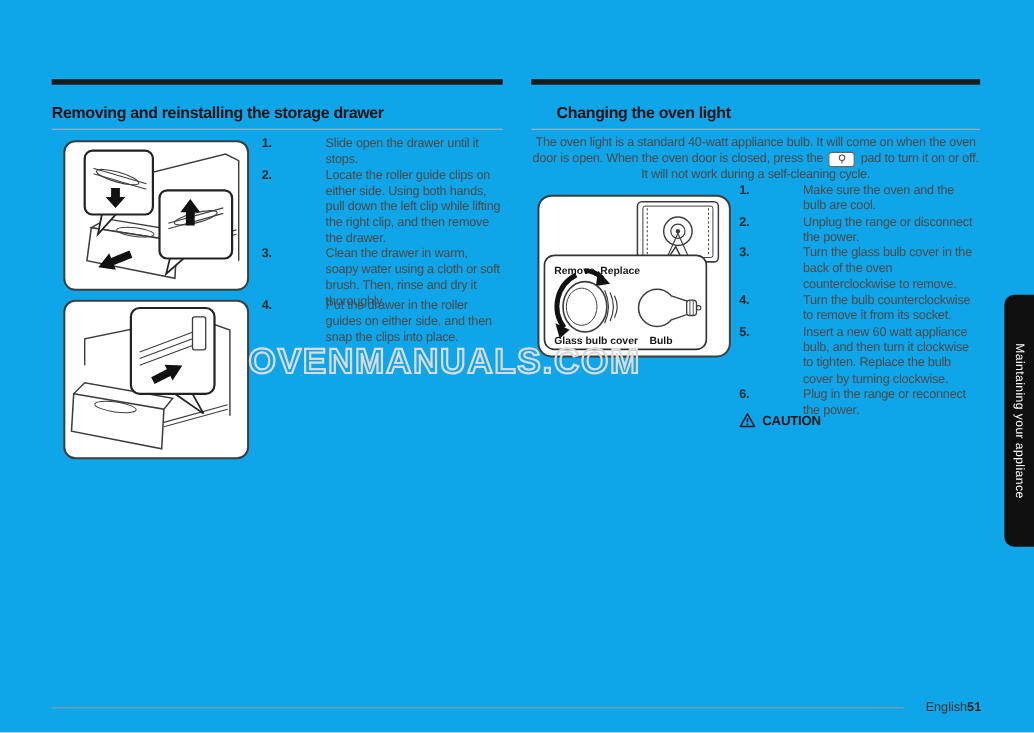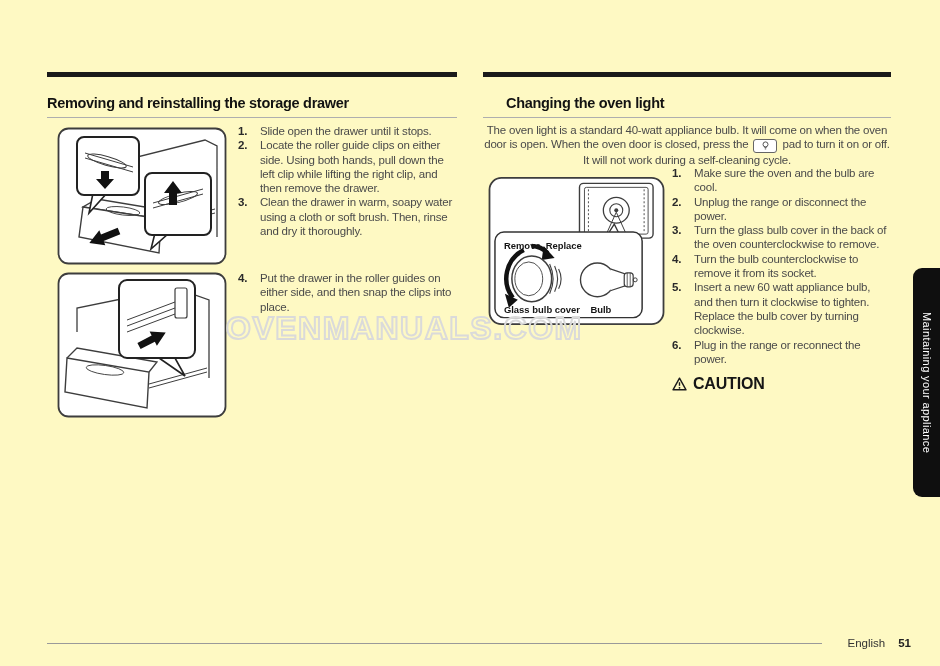--- a/index.html
+++ b/index.html
@@ -1,58 +1,58 @@
 <!DOCTYPE html>
 <html><head>
 <meta charset="utf-8">
 <style>
   html,body{margin:0;padding:0;background:#fff;}
   #page{
-    position:relative;width:940px;height:666px;background:#fef9c3;overflow:hidden;
+    position:relative;width:940px;height:666px;background:#0ea5e9;overflow:hidden;
     font-family:"Liberation Sans","DejaVu Sans",sans-serif;color:#4a4a4a;
   }
   .rule-thick{position:absolute;height:5px;background:#1a1a1a;}
   .rule-thin{position:absolute;height:1px;background:#aeaeae;}
   .section-title{
     position:absolute;font-size:14.5px;font-weight:700;color:#121212;
     letter-spacing:-0.3px;white-space:nowrap;
   }
   .body-text{font-size:11.5px;line-height:14.3px;letter-spacing:-0.2px;color:#4a4a4a;}
   .intro{position:absolute;left:483px;top:123px;width:408px;text-align:center;}
   .pad-icon{
     display:inline-flex;align-items:center;justify-content:center;
     width:22px;height:12px;border:1px solid #666;border-radius:3px;
     vertical-align:-2px;margin:0 2px;background:#fff;
   }
   .steps{position:absolute;display:flex;flex-direction:column;}
   .step{display:flex;}
   .step .num{width:22px;flex:0 0 22px;font-weight:700;color:#2a2a2a;}
-  .step .txt{flex:1;}
+  .step .txt{flex:1;margin-left:36px;}
   .figure-box{position:absolute;text-align:center;}
   .caution{position:absolute;left:672px;top:375px;width:219px;}
   .caution-head{display:flex;align-items:center;gap:6px;margin-bottom:6px;}
-  .caution-title{font-size:16px;font-weight:700;color:#161616;letter-spacing:-0.2px;}
+  .caution-title{font-size:12px;font-weight:700;color:#161616;letter-spacing:-0.2px;}
   .watermark{
     position:absolute;left:226px;top:310px;z-index:40;
     font-size:32px;font-weight:700;letter-spacing:1.5px;white-space:nowrap;
     color:transparent;-webkit-text-stroke:2px #dadada;
   }
   .side-tab{
     position:absolute;right:0;top:268px;width:27px;height:229px;z-index:60;
     background:#0f0f0f;border-radius:9px 0 0 9px;
     display:flex;align-items:center;justify-content:center;
   }
   .side-tab span{
     writing-mode:vertical-rl;color:#ffffff;font-size:11px;letter-spacing:0.4px;
     white-space:nowrap;
   }
   .footer-line{position:absolute;left:47px;top:643px;width:775px;height:1px;background:#9a9a9a;}
   .footer-text{
-    position:absolute;top:637px;left:828px;width:64px;display:flex;gap:13px;
-    font-size:11.5px;color:#333;align-items:baseline;justify-content:flex-end;margin-left:19px;
+    position:absolute;top:637px;left:828px;width:64px;display:flex;
+    font-size:11.5px;color:#333;align-items:baseline;justify-content:flex-end;
   }
   .footer-text .pagenum{font-weight:700;color:#222;}
   svg text{font-family:"Liberation Sans","DejaVu Sans",sans-serif;}
 </style>
 </head>
 <body>
 
 <div id="page">
 
   <div class="rule-thick" style="left:47px;top:72px;width:410px;"></div>

